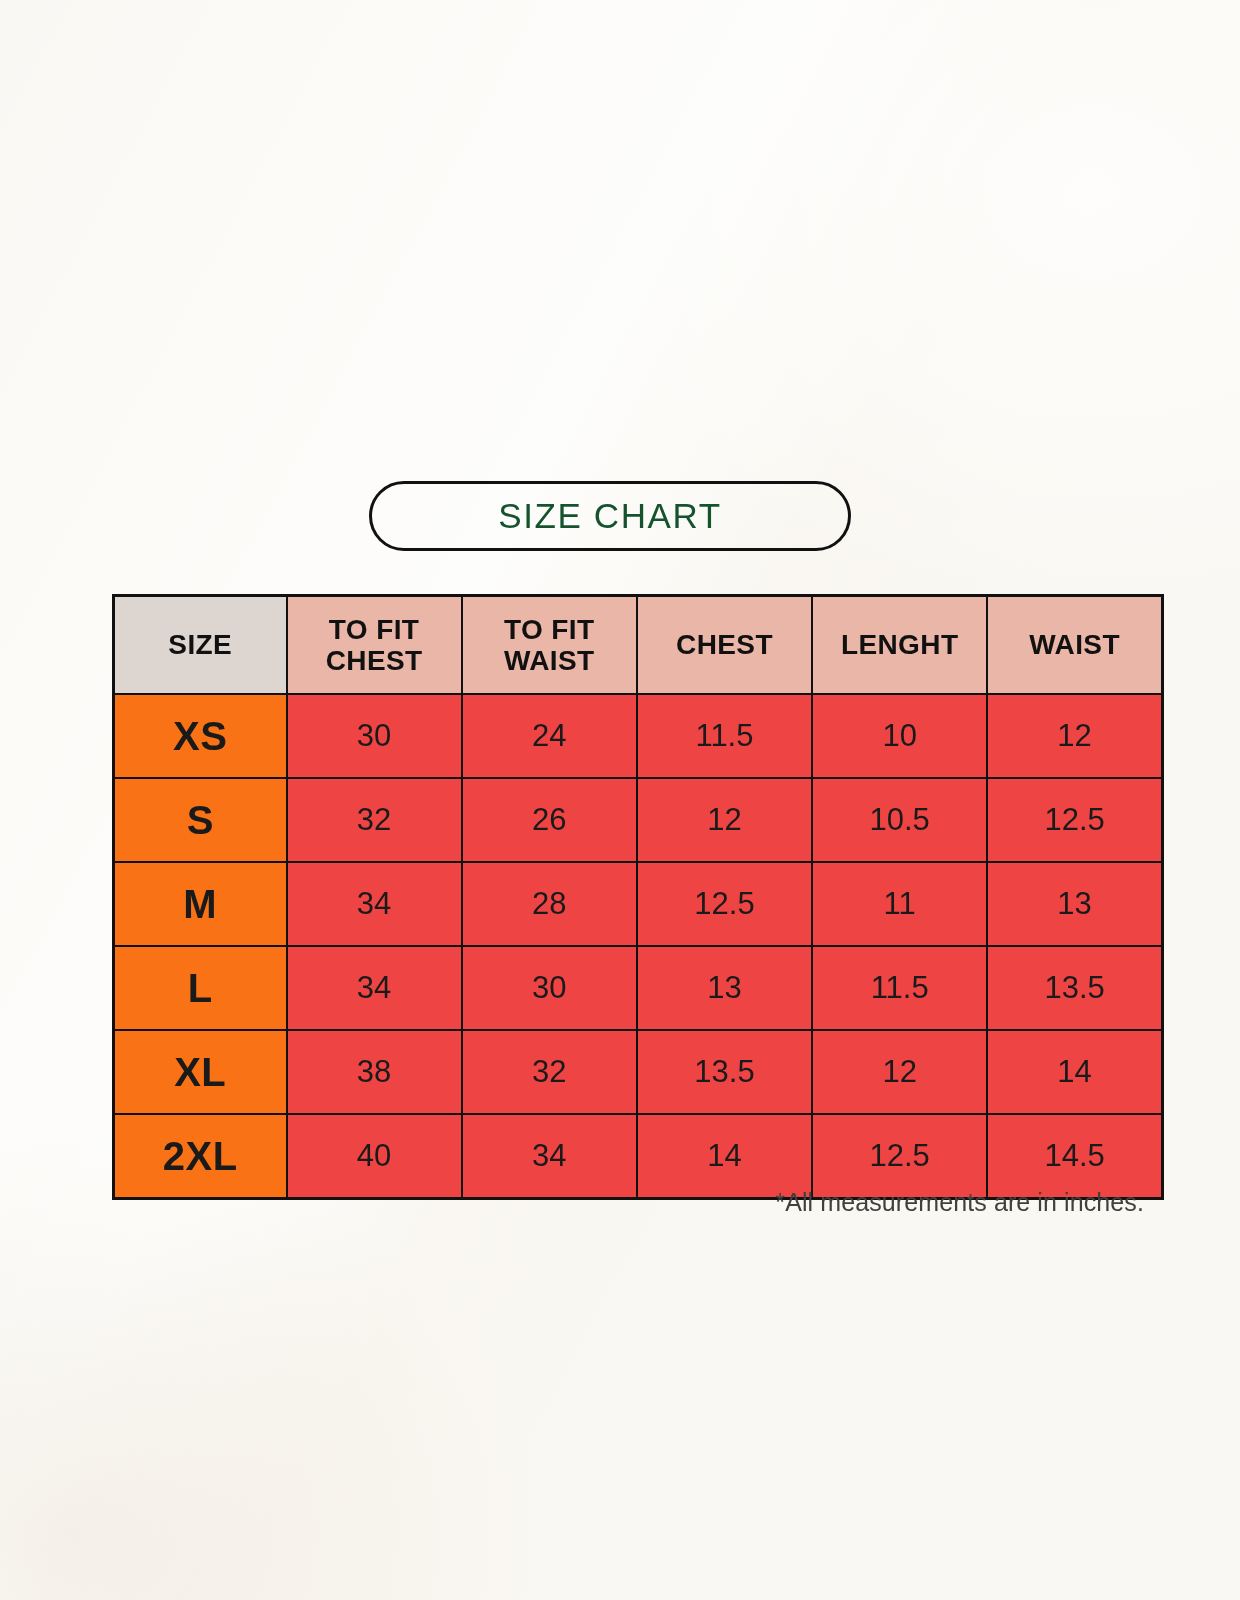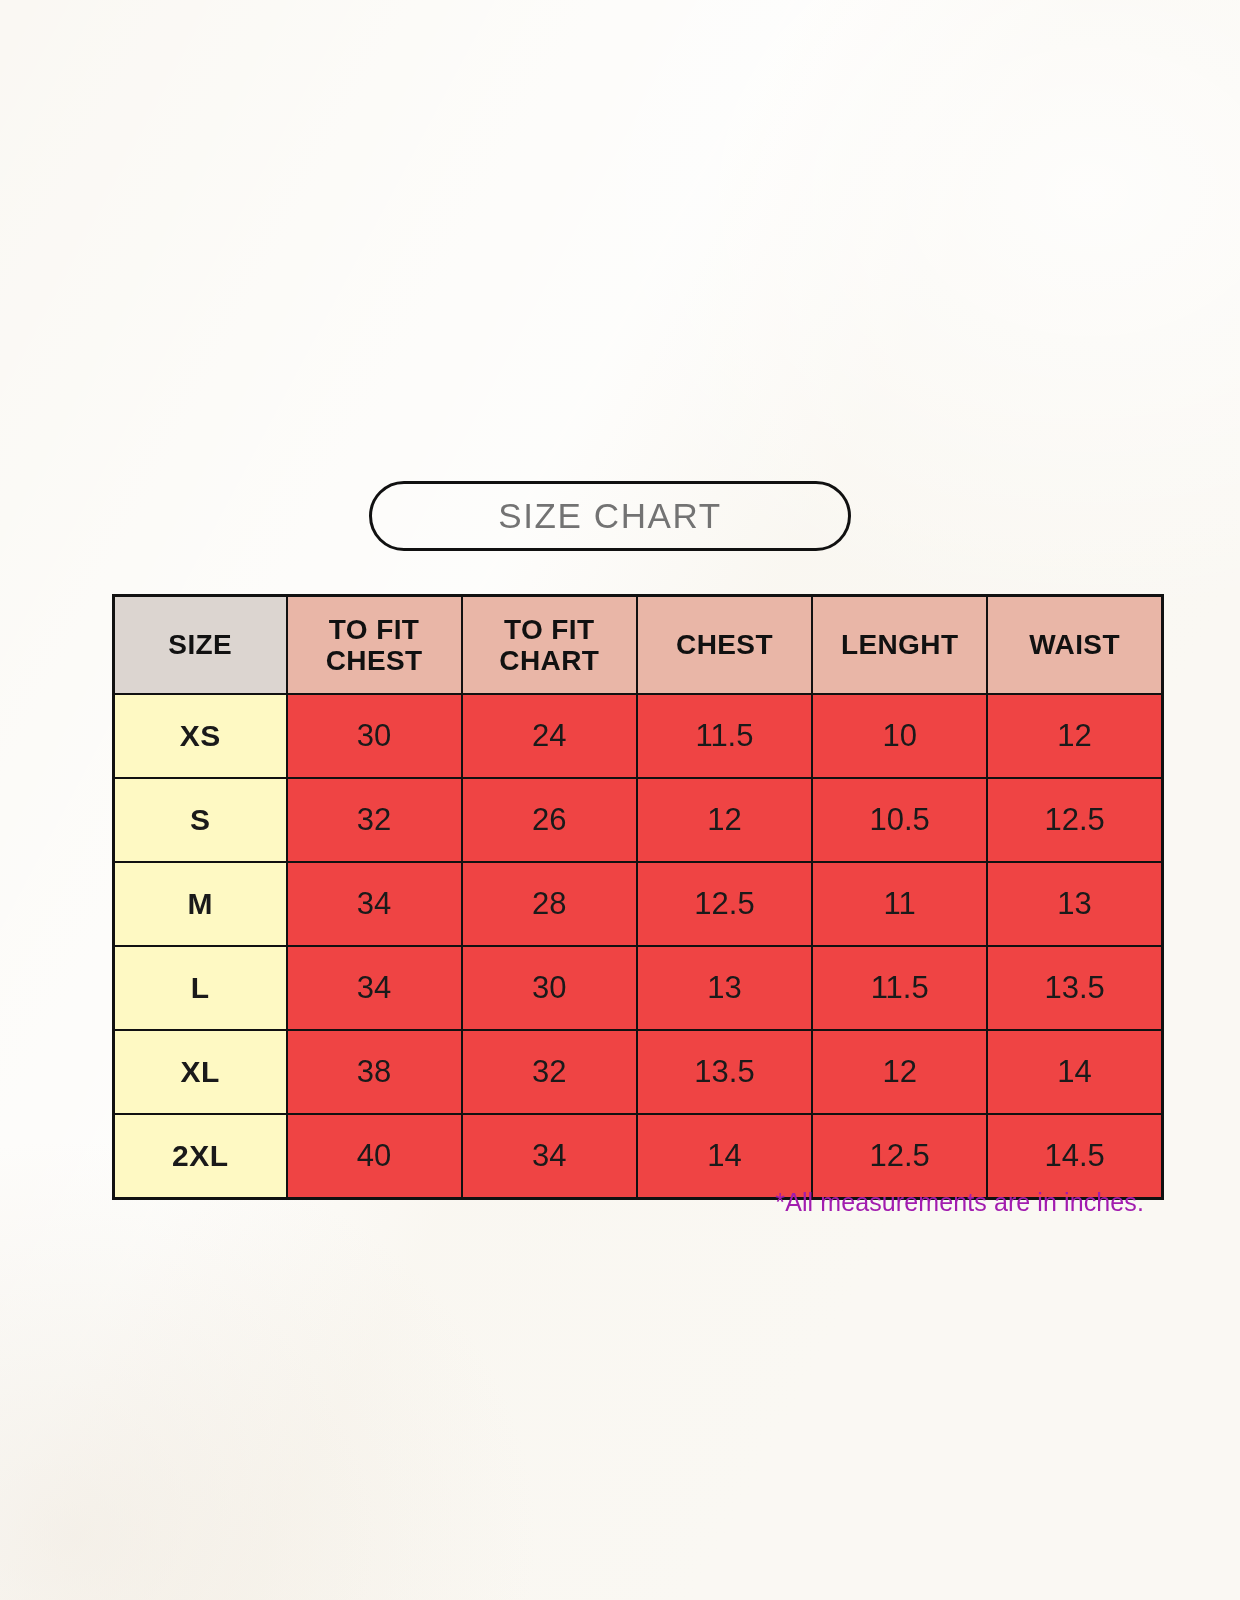--- a/index.html
+++ b/index.html
@@ -75,21 +75,21 @@
     border-radius: 40px;
     box-sizing: border-box;
     display: flex;
     align-items: center;
     justify-content: center;
   }
   .pill-label {
     font-size: 35px;
     font-weight: 400;
     letter-spacing: 1.6px;
-    color: #737373;
+    color: #14532d;
   }
 
   .table-wrap {
     position: absolute;
     left: 112px;
     top: 594px;
     width: 913px;
   }
 
   table.size-table {
@@ -123,35 +123,35 @@
   }
 
   tbody td {
     height: 82px;
     font-size: 31px;
     font-weight: 400;
     color: #1a1a1a;
     background: #ef4444;
   }
   tbody td.size-cell {
-    background: #fef9c3;
-    font-size: 30px;
+    background: #f97316;
+    font-size: 40px;
     font-weight: 700;
     letter-spacing: 0.5px;
   }
 
   .footnote {
     position: absolute;
     left: 95px;
     top: 1188px;
     width: 1049px;
     text-align: right;
     font-size: 25px;
     font-weight: 400;
-    color: #a21caf;
+    color: #404040;
     letter-spacing: 0.1px;
   }
 </style>
 </head>
 <body>
 
 <div class="sheen-a"></div>
 <div class="sheen-b"></div>
 <div class="sheen-c"></div>
 
@@ -169,21 +169,21 @@
         <col class="c-rest">
         <col class="c-rest">
         <col class="c-rest">
         <col class="c-rest">
         <col class="c-rest">
       </colgroup>
       <thead>
         <tr>
             <th class="size-head">SIZE</th>
             <th>TO FIT CHEST</th>
-            <th>TO FIT CHART</th>
+            <th>TO FIT WAIST</th>
             <th>CHEST</th>
             <th>LENGHT</th>
             <th>WAIST</th>
           </tr>
       </thead>
       <tbody>
           <tr>
             <td class="size-cell">XS</td>
             <td>30</td>
             <td>24</td>

